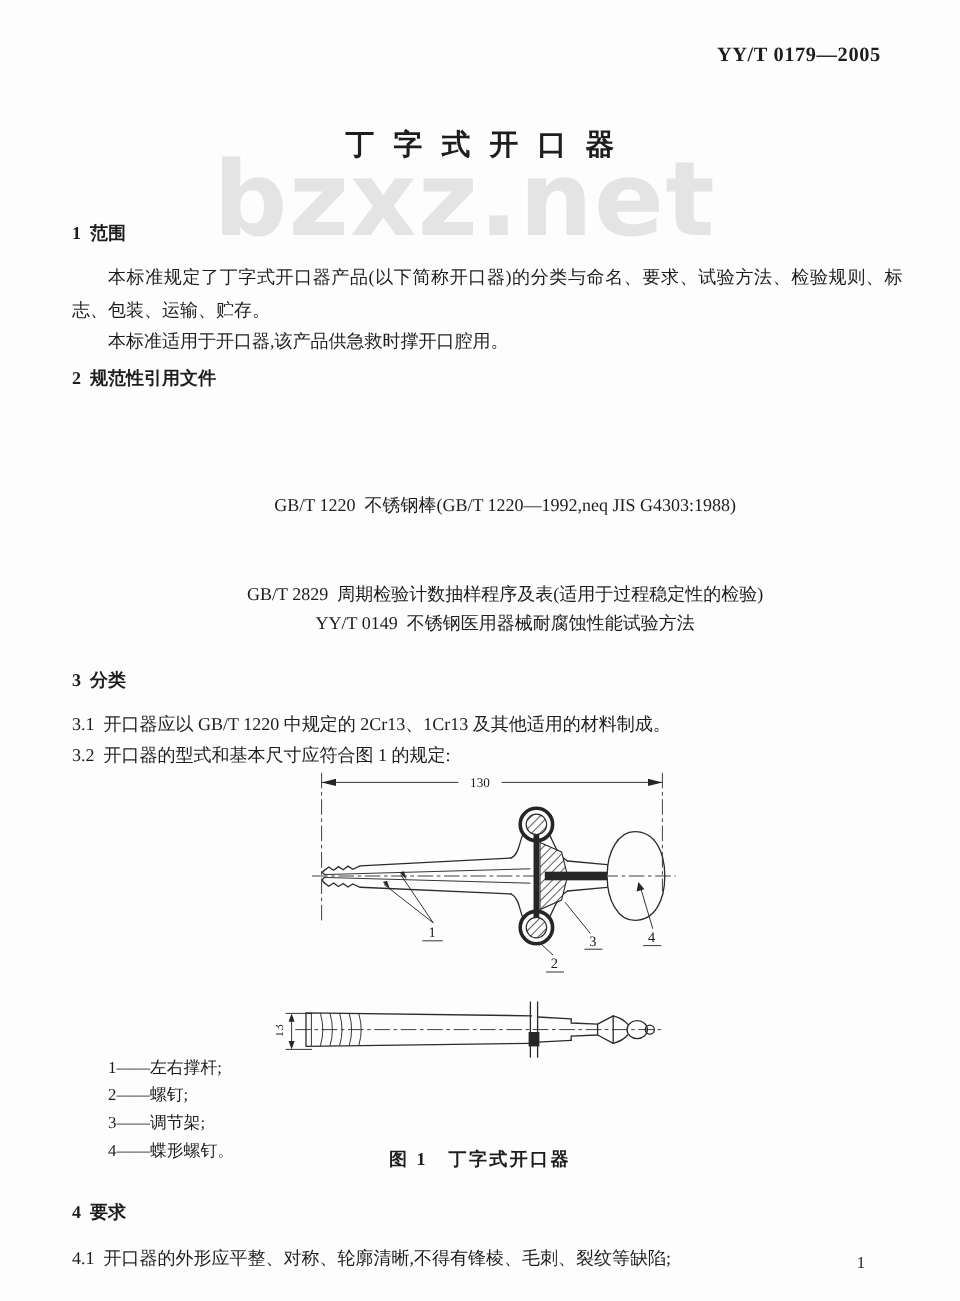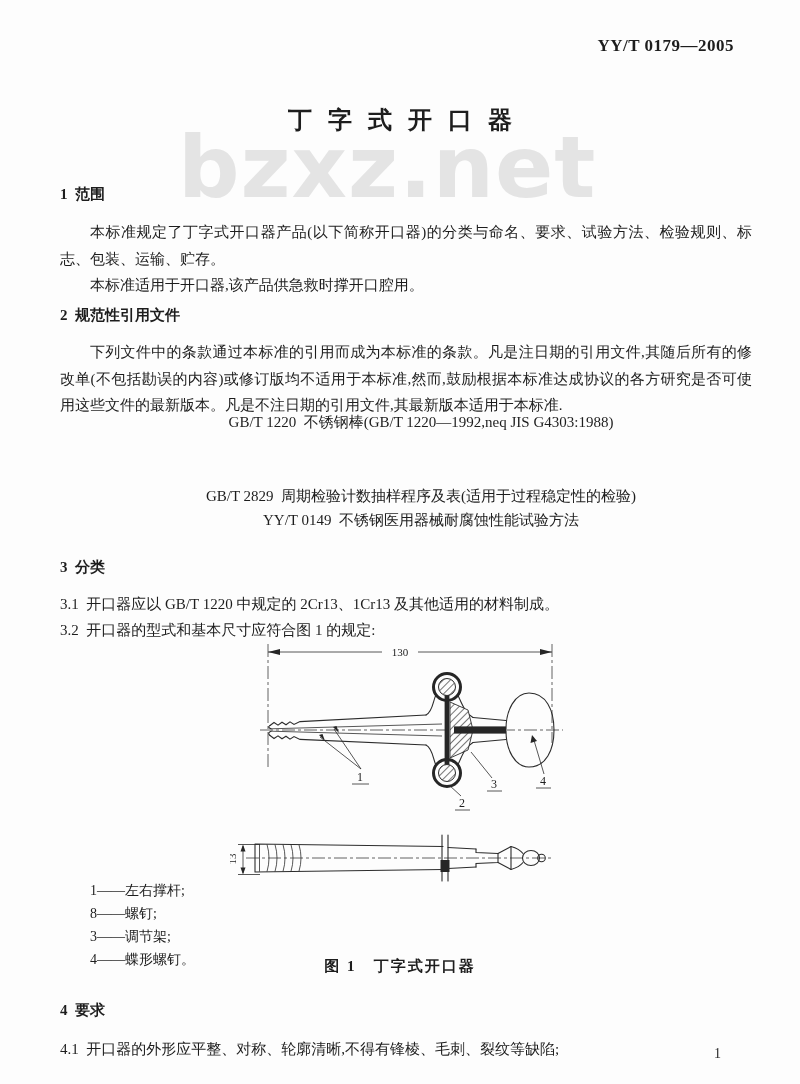--- a/index.html
+++ b/index.html
@@ -60,21 +60,20 @@
 
   <div class="h-code">YY/T 0179—2005</div>
 
   <div class="doc-title">丁字式开口器</div>
 
   <div class="sec-h" style="top:185px;">1  范围</div>
   <div class="para indent" style="top:272px;">本标准适用于开口器,该产品供急救时撑开口腔用。</div>
   <div class="para indent" style="top:219px;">本标准规定了丁字式开口器产品(以下简称开口器)的分类与命名、要求、试验方法、检验规则、标志、包装、运输、贮存。</div>
 
   <div class="sec-h" style="top:306px;">2  规范性引用文件</div>
-  <div class="para indent" style="top:339px;">下列文件中的条款通过本标准的引用而成为本标准的条款。凡是注日期的引用文件,其随后所有的修改单(不包括勘误的内容)或修订版均不适用于本标准,然而,鼓励根据本标准达成协议的各方研究是否可使用这些文件的最新版本。凡是不注日期的引用文件,其最新版本适用于本标准.</div>
   <div class="para indent ref" style="top:409px;">GB/T 1220  不锈钢棒(GB/T 1220—1992,neq JIS G4303:1988)</div>
   <div class="para indent ref" style="top:483px;">GB/T 2829  周期检验计数抽样程序及表(适用于过程稳定性的检验)</div>
   <div class="para indent ref" style="top:507px;">YY/T 0149  不锈钢医用器械耐腐蚀性能试验方法</div>
 
   <div class="sec-h" style="top:558px;">3  分类</div>
   <div class="para clause" style="top:591px;">3.1  开口器应以 GB/T 1220 中规定的 2Cr13、1Cr13 及其他适用的材料制成。</div>
   <div class="para clause" style="top:617px;">3.2  开口器的型式和基本尺寸应符合图 1 的规定:</div>
 
   <svg class="fig-svg" width="340" height="255" viewBox="0 0 340 255">
     <defs>
@@ -181,21 +180,21 @@
       <path class="ln" d="M218,209.5 L246,211 M218,230.5 L246,229"></path>
       <path class="ln" d="M246,211 V214.5 L268,215.5 M246,229 V225.5 L268,224.5 M268,215.5 V224.5"></path>
       <path class="ln" d="M268,215.5 L281,208.5 M268,224.5 L281,231.5 M281,208.5 V231.5"></path>
       <path class="ln" d="M281,208.5 C288,210.5 291,213 293,215.5 M281,231.5 C288,229.5 291,227 293,224.5"></path>
       <ellipse class="ln" cx="301" cy="220" rx="8.5" ry="7.5"></ellipse>
       <circle class="ln" cx="311.5" cy="220" r="3.8"></circle>
     </g>
   </svg>
 
   <div class="legend-line" style="top:881px;">1——左右撑杆;</div>
-  <div class="legend-line" style="top:904px;">8——螺钉;</div>
+  <div class="legend-line" style="top:904px;">2——螺钉;</div>
   <div class="legend-line" style="top:927px;">3——调节架;</div>
   <div class="legend-line" style="top:950px;">4——蝶形螺钉。</div>
 
   <div class="fig-caption">图 1   丁字式开口器</div>
 
   <div class="sec-h" style="top:1001px;">4  要求</div>
   <div class="para clause" style="top:1036px;">4.1  开口器的外形应平整、对称、轮廓清晰,不得有锋棱、毛刺、裂纹等缺陷;</div>
 
   <div class="page-num">1</div>
 

